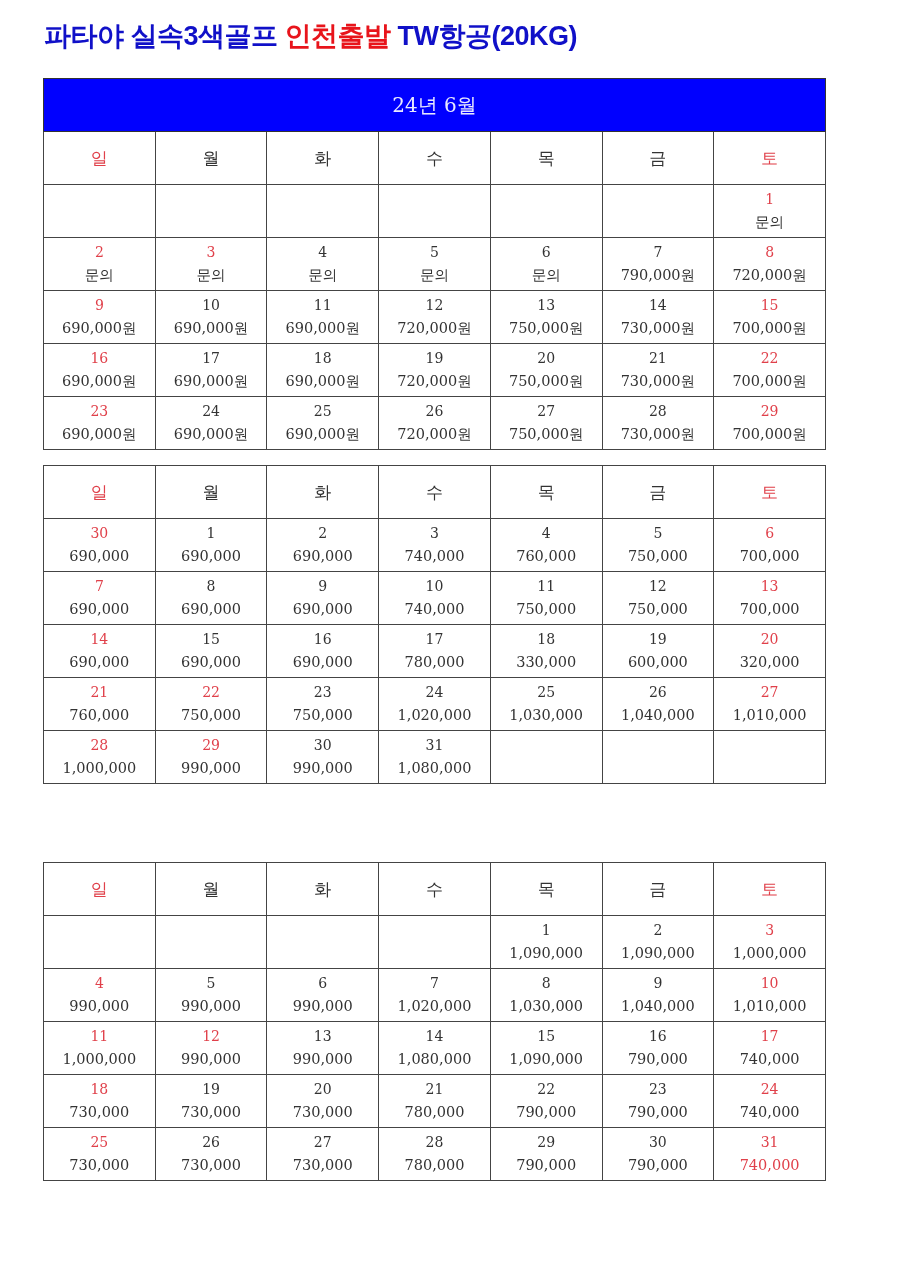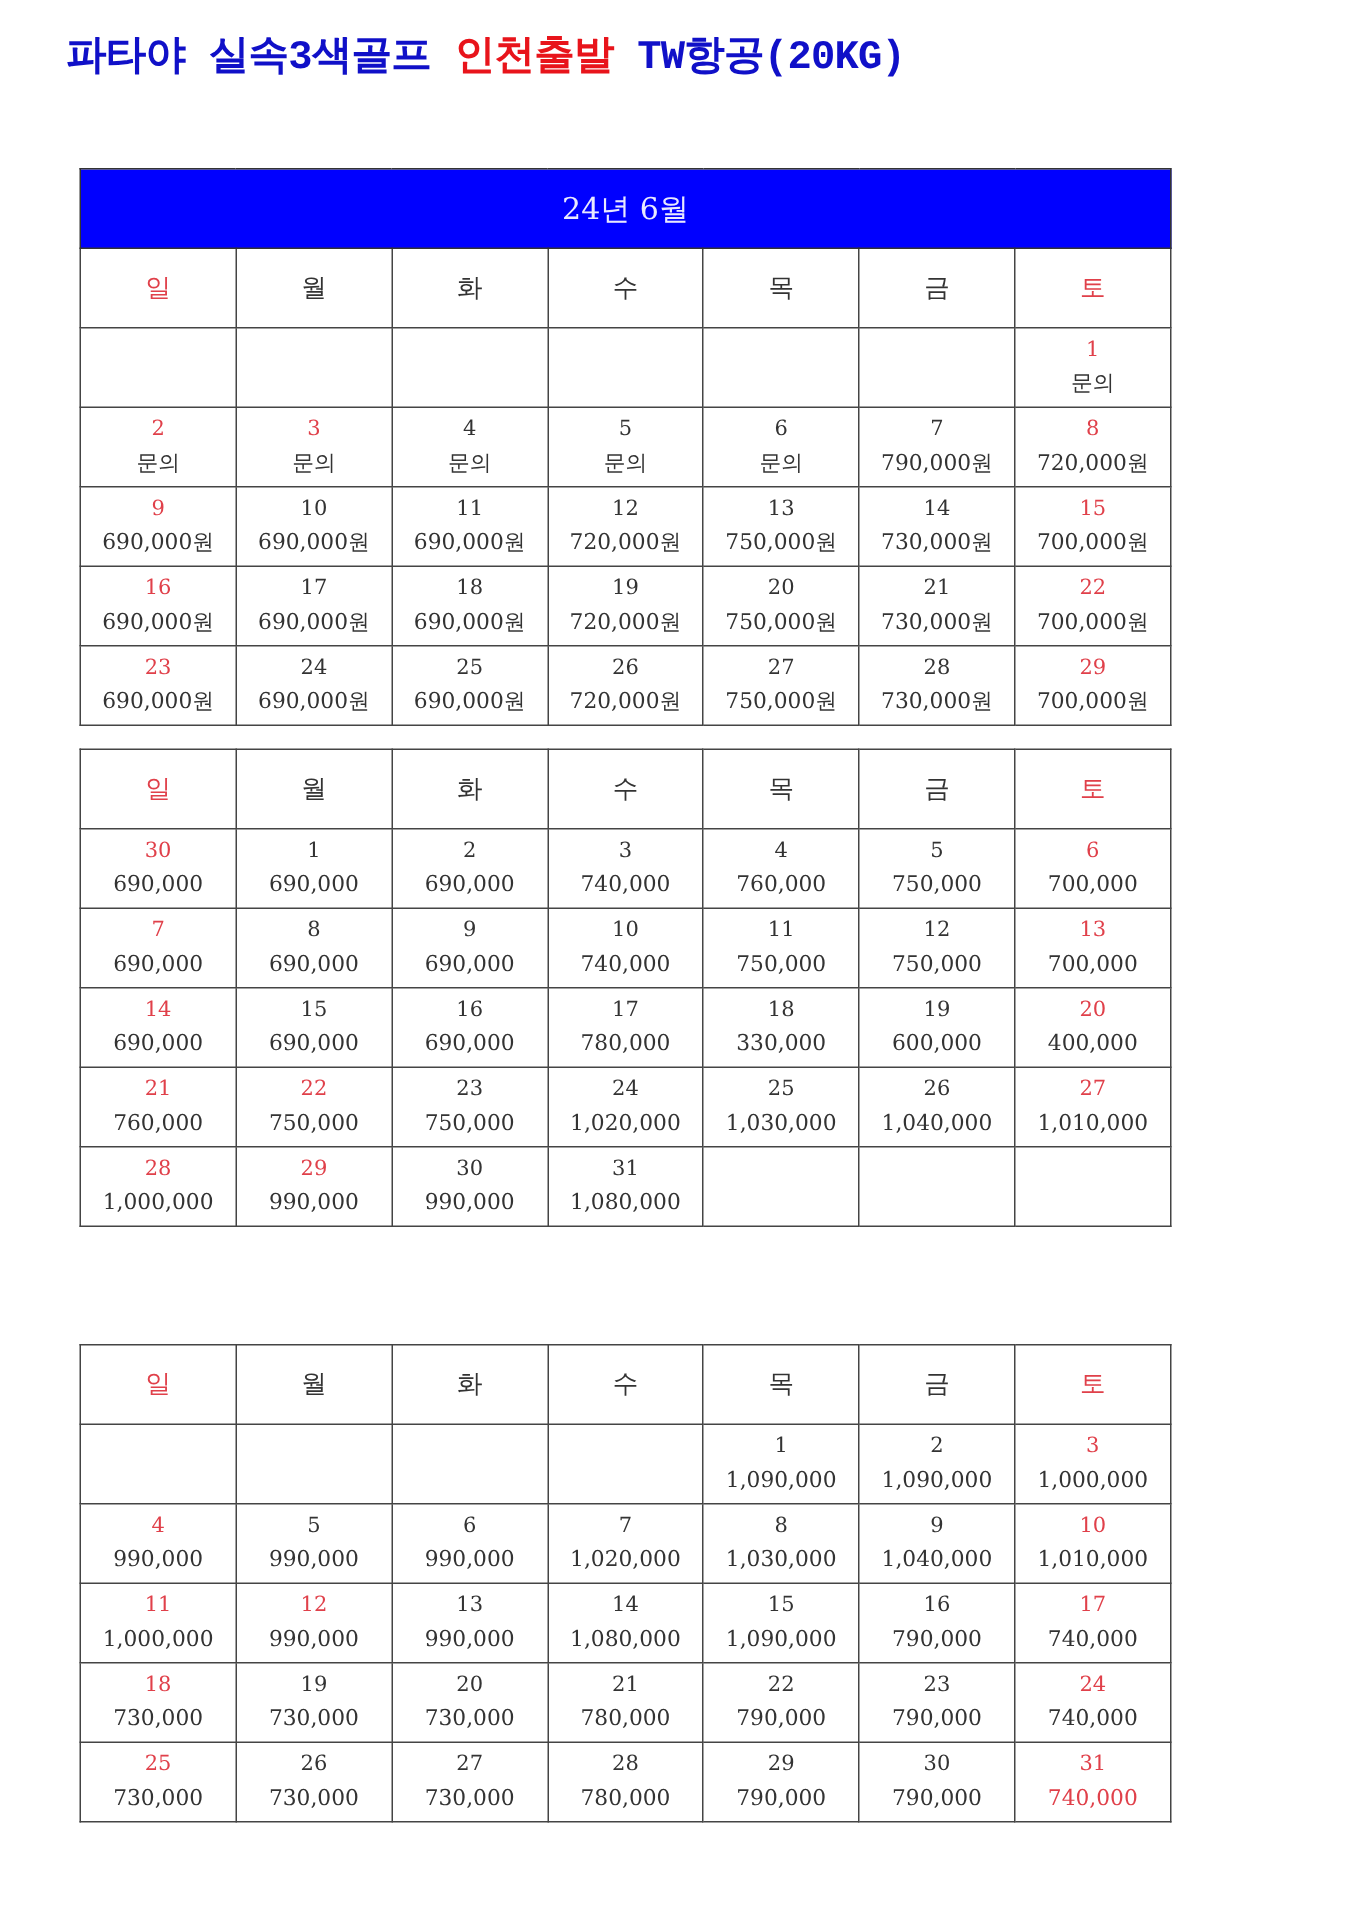--- a/index.html
+++ b/index.html
@@ -1,20 +1,20 @@
 <!DOCTYPE html>
 <html><head>
 <meta charset="utf-8">
 <style>
   html,body{margin:0;padding:0;background:#ffffff;}
   body{width:905px;height:1280px;position:relative;overflow:hidden;font-family:"DejaVu Serif","Liberation Serif",serif;}
-  .title{position:absolute;left:44px;top:18px;font-family:Liberation Mono, monospace;font-weight:bold;font-size:27px;letter-spacing:-0.5px;white-space:nowrap;}
+  .title{position:absolute;left:44px;top:18px;font-family:Liberation Sans, sans-serif;font-weight:bold;font-size:27px;letter-spacing:-0.5px;white-space:nowrap;}
   .title .blue{color:#1010c8;}
   .title .red{color:#e8141b;}
-  .cal{position:absolute;left:53px;width:728px;border-collapse:collapse;table-layout:fixed;margin-top:34px;}
+  .cal{position:absolute;left:43px;width:783px;border-collapse:collapse;table-layout:fixed;}
   .cal td{border:1px solid #444;text-align:center;vertical-align:middle;padding:0;color:#333;font-size:14px;line-height:23px;}
   .cal .head td{background:#0000ff;color:#e8e8ff;font-size:20px;height:52px;border-color:#333;}
   .cal .dow td{height:52px;font-size:17px;color:#333;}
   .cal .dow td.red{color:#e0404a;}
   .cal .week td{height:52px;}
   .cal .d{display:block;font-size:14px;}
   .cal .p{display:block;font-size:14.5px;}
   .red{color:#e0404a;}
   #jun{top:78px;}
   #jul{top:465px;}
@@ -266,21 +266,21 @@
         <td>
           <span class="d">18</span>
           <span class="p">330,000</span>
         </td>
         <td>
           <span class="d">19</span>
           <span class="p">600,000</span>
         </td>
         <td>
           <span class="d red">20</span>
-          <span class="p">400,000</span>
+          <span class="p">320,000</span>
         </td>
       </tr>
       <tr class="week">
         <td>
           <span class="d red">21</span>
           <span class="p">760,000</span>
         </td>
         <td>
           <span class="d red">22</span>
           <span class="p">750,000</span>

